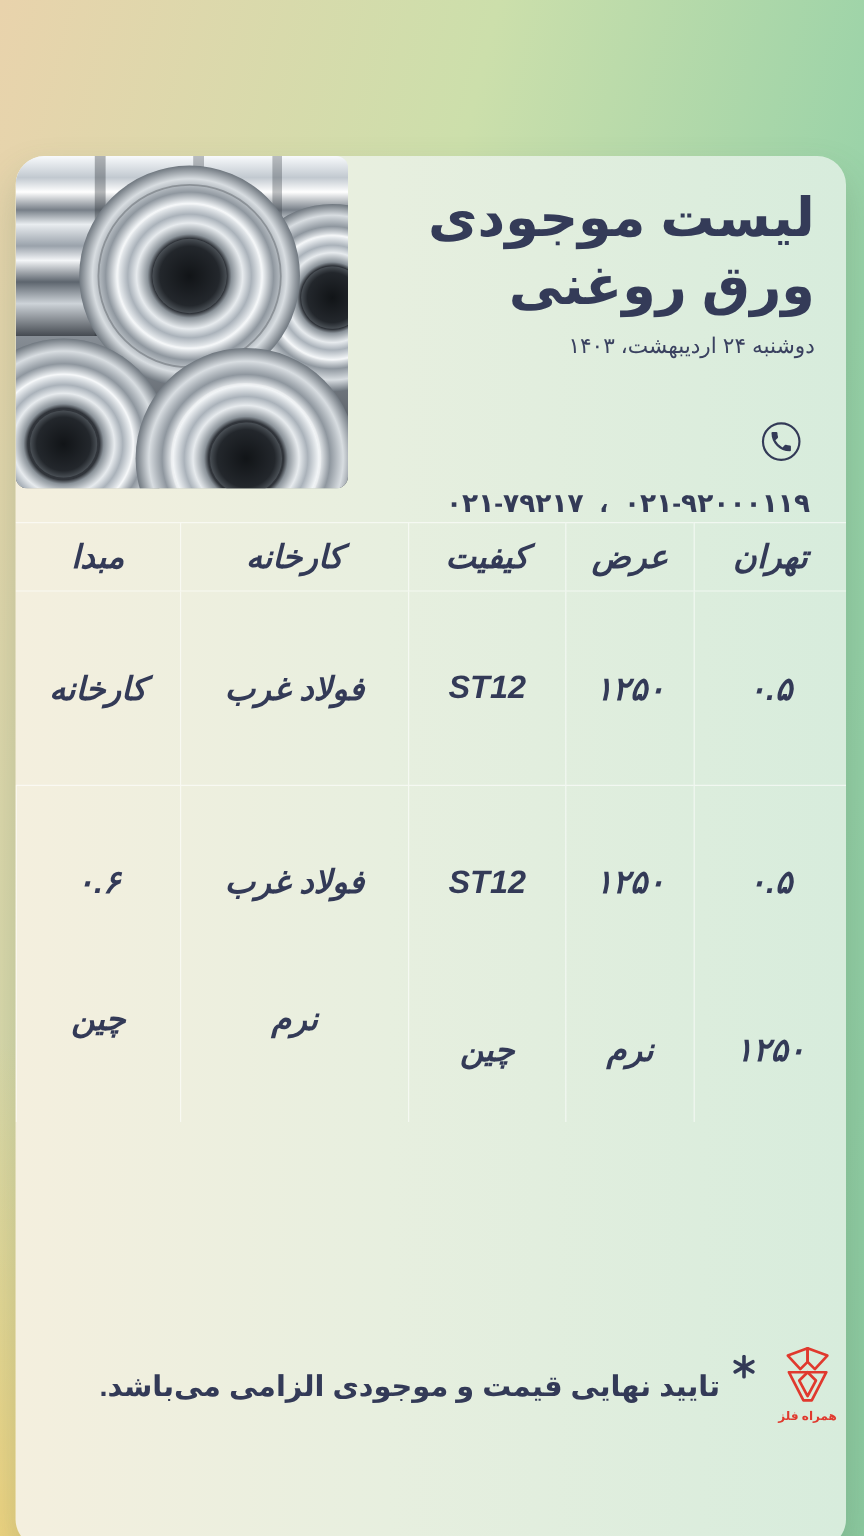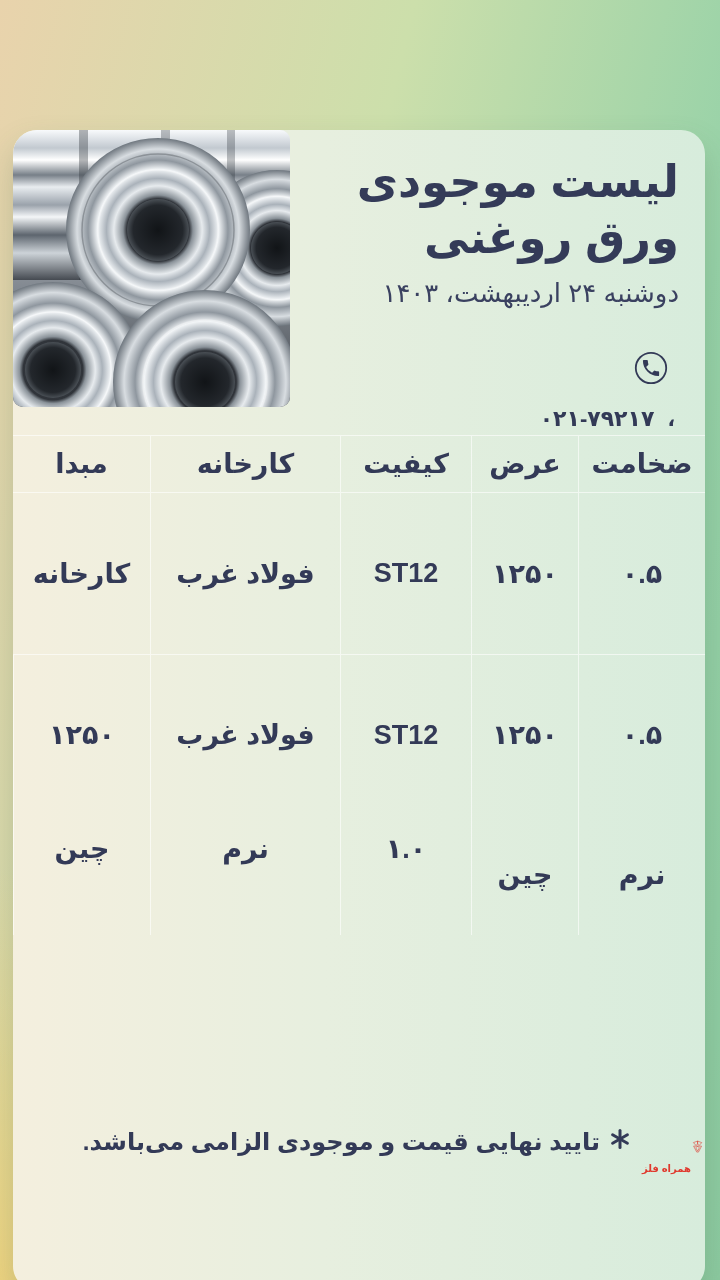--- a/index.html
+++ b/index.html
@@ -24,21 +24,21 @@
   .photo {
     position:absolute; left:0; top:0; width:277px; height:277px;
     border-radius:24px 10px 10px 10px; overflow:hidden;
   }
   .photo svg { display:block; width:100%; height:100%; }
   .head {
     position:absolute; top:24px; right:26px; left:292px;
     direction:rtl; text-align:right; color:#343b58;
   }
   .title-line { font-size:45px; font-weight:800; line-height:1.24; letter-spacing:0; }
-  .date { margin-top:12px; font-size:26px; font-weight:500; color:#3a4160; }
+  .date { margin-top:12px; font-size:18px; font-weight:500; color:#3a4160; }
   .phone-block {
     position:absolute; top:220px; right:30px;
     direction:rtl; display:flex; flex-direction:column; align-items:flex-start; gap:16px;
   }
   .phone-icon-wrap { margin-inline-start:6px; }
   .phones {
     direction:rtl; display:flex; align-items:center; gap:13px;
     font-size:22px; font-weight:700; color:#333a57; letter-spacing:.3px;
   }
   .phones .sep { font-size:20px; }
@@ -47,39 +47,40 @@
     position:absolute; left:0; right:0; top:305px; bottom:0;
     direction:rtl;
     display:grid;
     grid-template-columns:127px 107px 131px 190px auto;
     grid-template-rows:58px 162px 160px 120px auto;
   }
   .cell {
     display:flex; align-items:center; justify-content:center;
     color:#333a57; font-size:27px; font-weight:700;
     border-inline-end:1.5px solid rgba(255,255,255,.6);
+    font-style:italic;
   }
   .cell.col-origin { border-inline-end:none; }
   .cell.th {
     border-top:1.5px solid rgba(255,255,255,.6);
     border-bottom:1.5px solid rgba(255,255,255,.6);
     font-weight:800;
   }
   .cell.g1 { border-bottom:1.5px solid rgba(255,255,255,.6); }
   .cell.origin-span { padding-bottom:26px; font-weight:800; }
   .cell.row-last { padding-bottom:52px; }
   
   .footer {
     position:absolute; top:1120px; right:16px; left:16px;
     direction:rtl; display:flex; align-items:flex-start; gap:10px;
   }
-  .logo-block { display:flex; align-items:flex-end; width:62px; margin-top:0; }
+  .logo-block { display:flex; flex-direction:column; align-items:center; width:62px; margin-top:0; }
   .logo-text { font-size:10px; font-weight:700; color:#e0392e; margin-top:1px; white-space:nowrap; }
   .star-wrap { margin-top:9px; margin-inline-start:2px; }
-  .note { font-size:24px; font-weight:600; color:#333a57; margin-top:6px; line-height:1.3; }
+  .note { font-size:24px; font-weight:600; color:#333a57; margin-top:20px; line-height:1.3; }
 </style>
 </head>
 <body>
 
 <div class="page">
 
   <div class="card">
 
     <div class="photo">
       <svg viewBox="0 0 277 277" preserveAspectRatio="xMidYMid slice">
@@ -154,44 +155,45 @@
     </div>
 
     <div class="phone-block">
       <span class="phone-icon-wrap">
         <svg width="36" height="36" viewBox="0 0 36 36" fill="none">
           <circle cx="18" cy="18" r="15.2" stroke="#333a57" stroke-width="1.8"></circle>
           <path d="M6.62 10.79a15.05 15.05 0 0 0 6.59 6.59l2.2-2.2a1 1 0 0 1 1.01-.24c1.12.37 2.33.57 3.58.57a1 1 0 0 1 1 1V20a1 1 0 0 1-1 1C10.61 21 3 13.39 3 4a1 1 0 0 1 1-1h3.5a1 1 0 0 1 1 1c0 1.25.2 2.46.57 3.58a1 1 0 0 1-.25 1.01l-2.2 2.2z" transform="translate(7.2,7.2) scale(0.9)" fill="#333a57"></path>
         </svg>
       </span>
       <div class="phones">
+        <span dir="ltr">۰۲۱-۹۲۰۰۰۱۱۹</span>
         <span class="sep">،</span>
         <span dir="ltr">۰۲۱-۷۹۲۱۷</span>
       </div>
     </div>
 
     <div class="table" id="inv-table">
-        <div class="cell th">ضخامت</div>
+        <div class="cell th">تهران</div>
         <div class="cell th">عرض</div>
         <div class="cell th">کیفیت</div>
         <div class="cell th">کارخانه</div>
         <div class="cell th col-origin">مبدا</div>
         <div class="cell g1">۰.۵</div>
         <div class="cell g1">۱۲۵۰</div>
         <div class="cell g1">ST12</div>
         <div class="cell g1">فولاد غرب</div>
         <div class="cell col-origin g1">کارخانه</div>
         <div class="cell">۰.۵</div>
         <div class="cell">۱۲۵۰</div>
         <div class="cell">ST12</div>
         <div class="cell">فولاد غرب</div>
+        <div class="cell">۰.۶</div>
         <div class="cell">۱۲۵۰</div>
         <div class="cell">نرم</div>
         <div class="cell">چین</div>
-        <div class="cell row-last">۱.۰</div>
         <div class="cell row-last">نرم</div>
         <div class="cell row-last">چین</div>
       </div>
 
   </div>
 
   <div class="footer">
     <div class="logo-block">
       <svg width="52" height="54" viewBox="0 0 60 62" fill="none">
         <g stroke="#e0392e" stroke-width="2.6" stroke-linejoin="round" fill="none">

